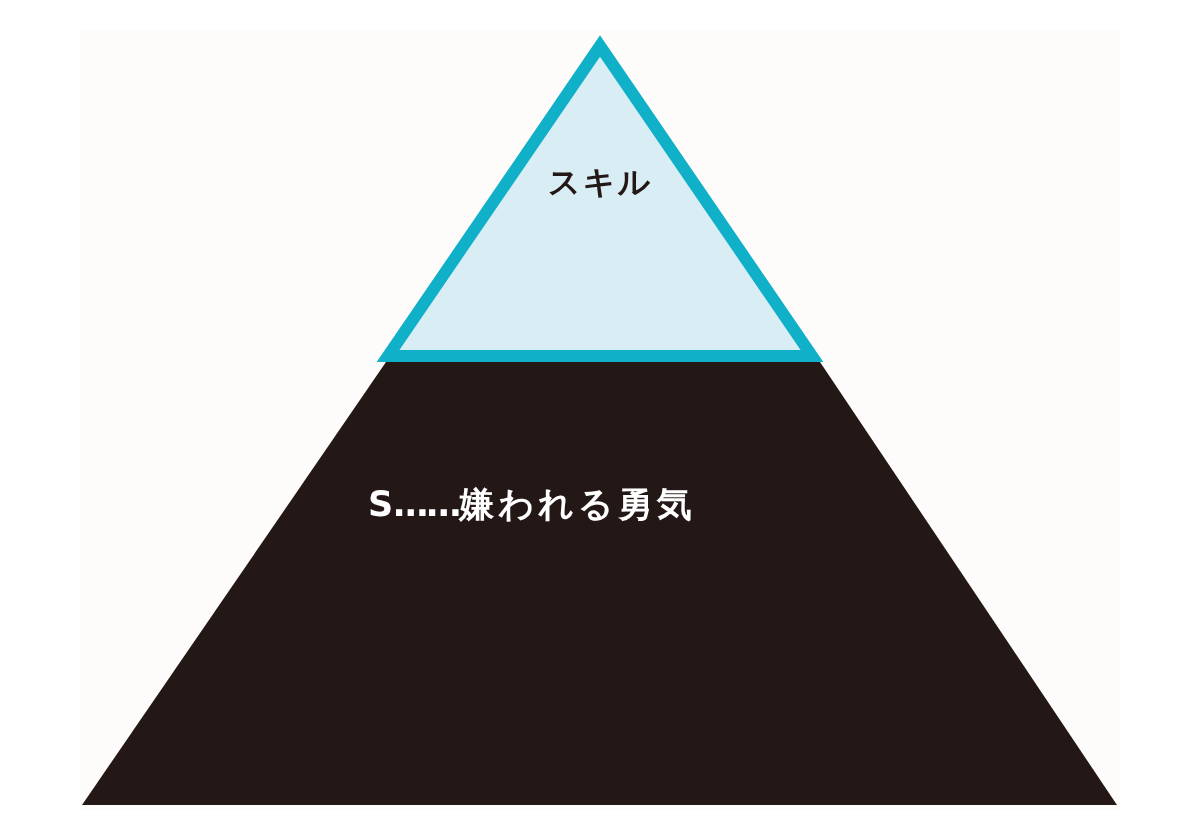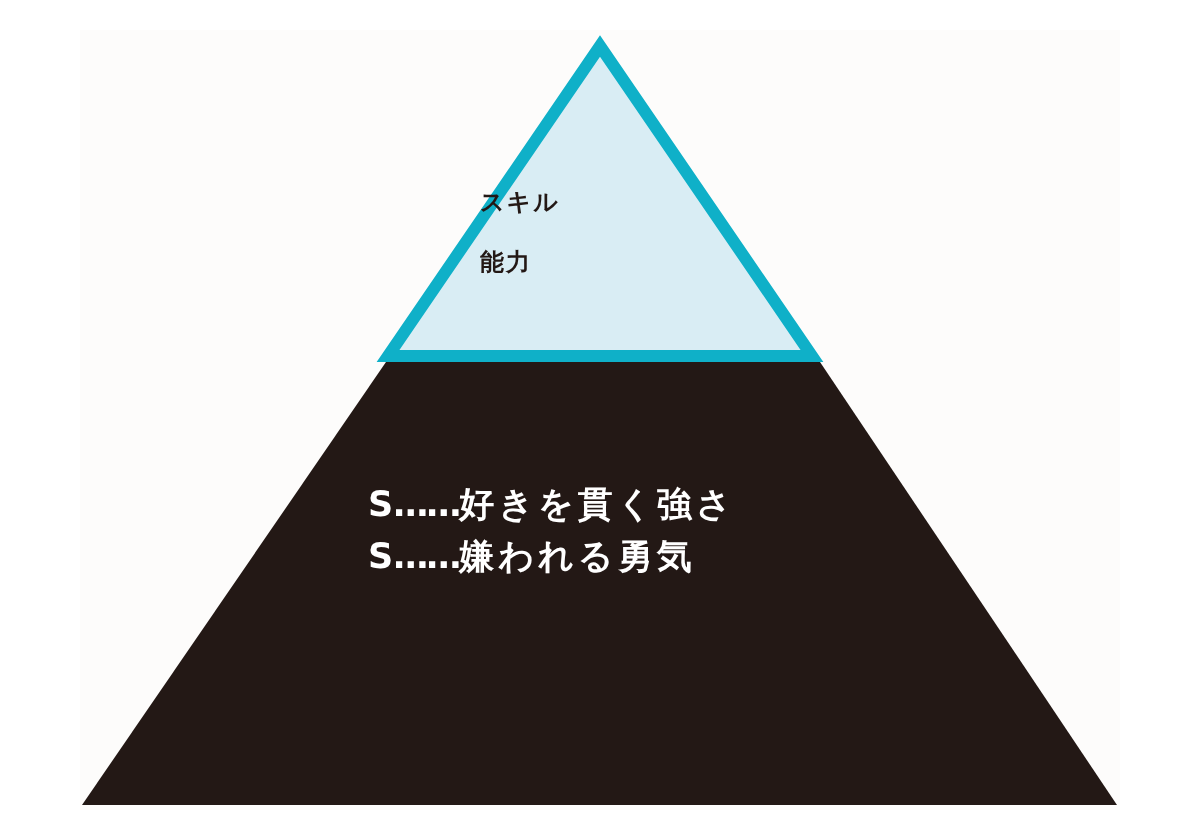--- a/index.html
+++ b/index.html
@@ -1,23 +1,23 @@
 <!DOCTYPE html>
 <html><head>
   <meta charset="utf-8">
   <style>
     html, body { margin: 0; padding: 0; background: #ffffff; }
     body { width: 1200px; height: 840px; position: relative; overflow: hidden;
            font-family: "DejaVu Sans", sans-serif; }
     .panel { position: absolute; left: 80px; top: 30px; width: 1040px; height: 780px;
              background: #fdfcfb; }
     svg.pyramid { position: absolute; left: 0; top: 0; }
-    .top-labels { position: absolute; left: 480px; top: 172px; width: 240px;
-                  text-align: left; color: #231815; font-weight: bold;
-                  font-size: 24px; line-height: 60px; }
+    .top-labels { position: absolute; left: 480px; top: 152px; width: 240px;
+                  text-align: center; color: #231815; font-weight: bold;
+                  font-size: 32px; line-height: 60px; }
     .top-labels div { letter-spacing: 2px; }
     .bottom-list { position: absolute; left: 368px; top: 478px; color: #ffffff;
                    font-size: 35px; line-height: 52px; font-weight: bold; }
     .bottom-list .row { white-space: nowrap; }
     .bottom-list .key { display: inline-block; min-width: 14px; }
     .bottom-list .dots { letter-spacing: -2px; }
     .bottom-list .phrase { letter-spacing: 4px; }
   </style>
 </head>
 <body>
@@ -26,23 +26,19 @@
 
 <svg class="pyramid" width="1200" height="840" viewBox="0 0 1200 840">
 
   <polygon points="386,362 820,362 1117,805 82,805" fill="#231815"></polygon>
 
   <polygon points="600,46 812,356 388,356" fill="#d9edf4" stroke="#0fb0c8" stroke-width="12" stroke-linejoin="miter"></polygon>
 </svg>
 
 <div class="top-labels">
   <div>スキル</div>
-  <div>能力</div>
 </div>
 
 <div class="bottom-list">
-  <div class="row">
-    <span class="key">S</span><span class="dots">……</span><span class="phrase">好きを貫く強さ</span>
-  </div>
   <div class="row">
     <span class="key">S</span><span class="dots">……</span><span class="phrase">嫌われる勇気</span>
   </div>
 </div>
 
 </body></html>

